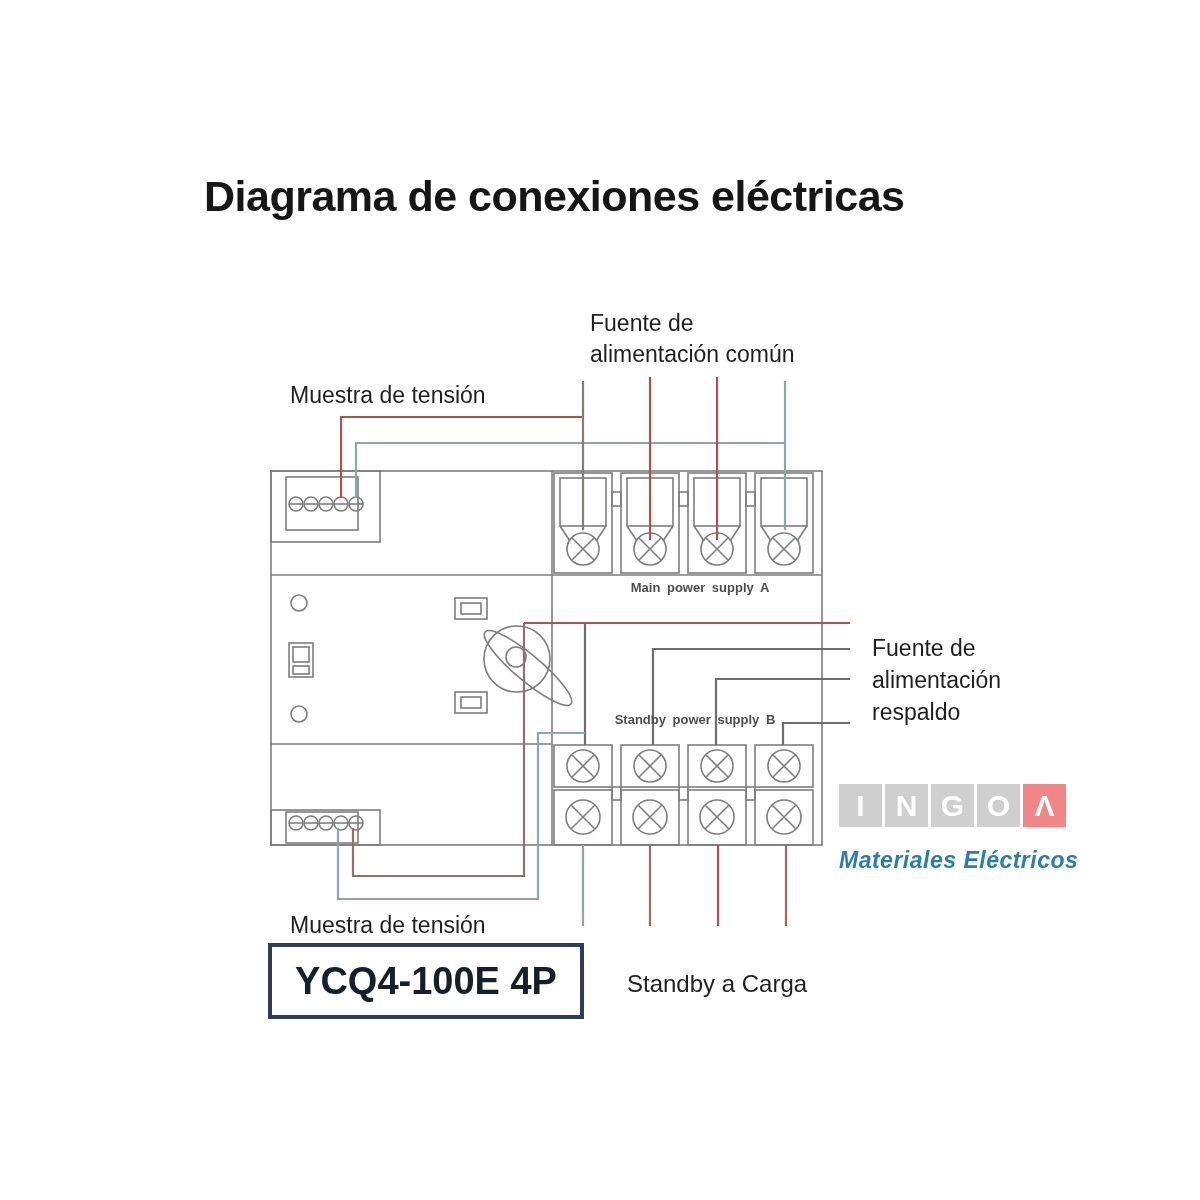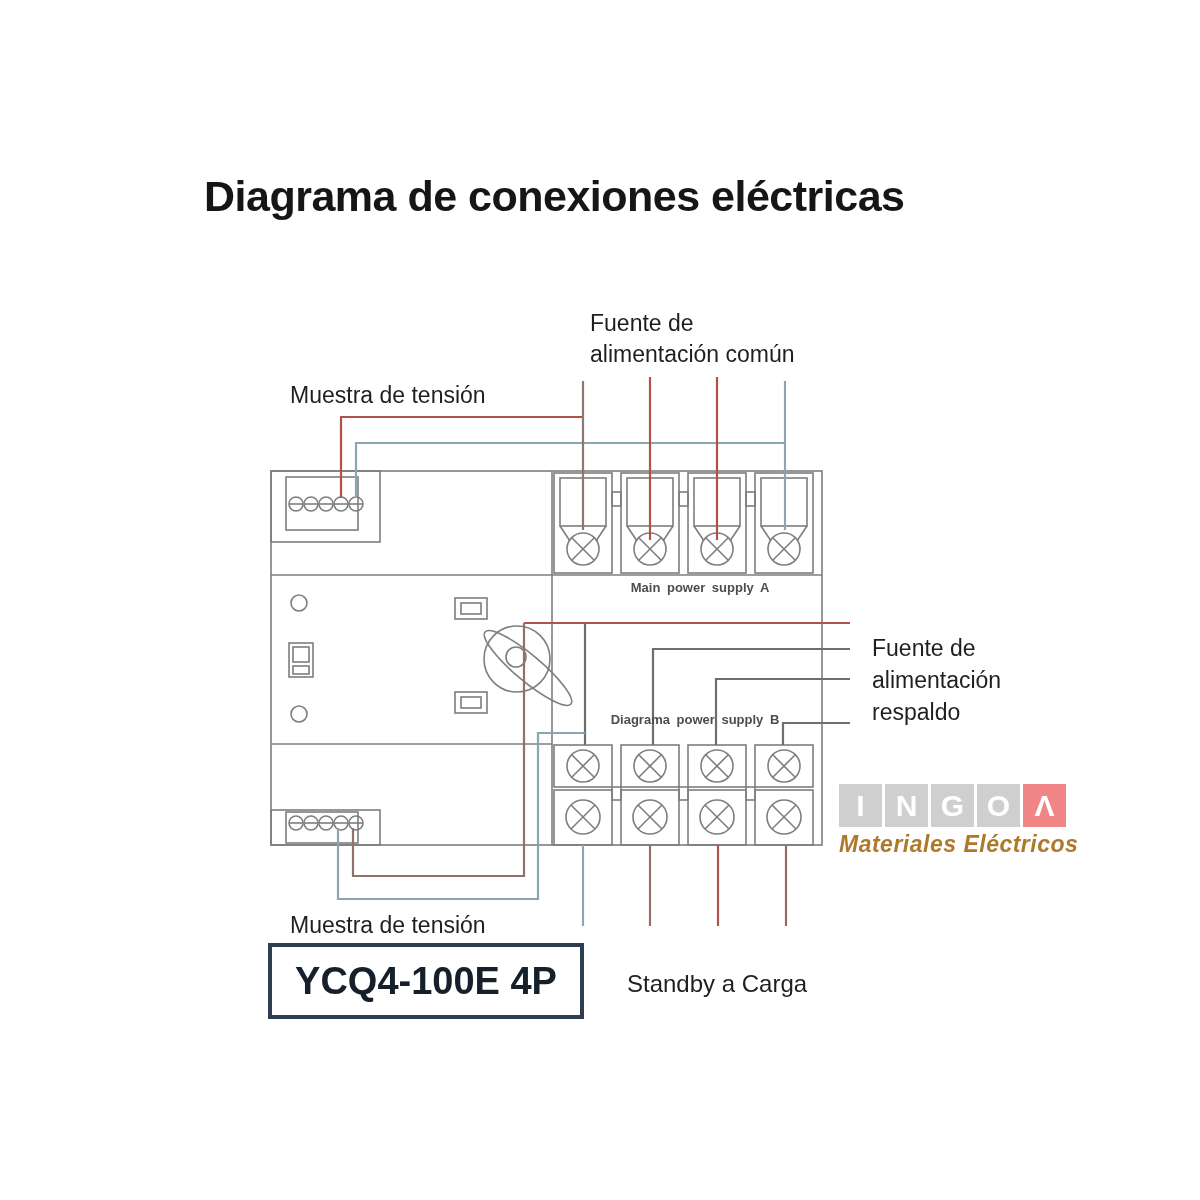--- a/index.html
+++ b/index.html
@@ -12,21 +12,21 @@
   .lbl3{font-size:23px;color:#1f1f1f;line-height:32px;}
   .devlbl{font-size:13px;font-weight:bold;color:#4d4d4d;word-spacing:3px;text-align:center;width:270px;}
   .model-box{position:absolute;left:268px;top:943px;width:308px;height:68px;border:4px solid #2c3e50;
              display:flex;align-items:center;justify-content:center;font-size:38px;font-weight:600;color:#15202b;text-align:center;}
   .salida{font-size:24px;color:#1f1f1f;}
   .watermark{position:absolute;left:839px;top:784px;opacity:0.85;}
   .wm-squares{display:flex;gap:3px;}
   .wm-sq{width:43px;height:43px;display:flex;align-items:center;justify-content:center;
          font-size:30px;font-weight:bold;color:#fff;background:#c7c7c7;}
   .wm-sq.red{background:#ef7272;}
-  .wm-tag{margin-top:4px;font-size:23px;font-style:italic;font-weight:bold;color:#a16207;letter-spacing:0.5px;}
+  .wm-tag{margin-top:20px;font-size:23px;font-style:italic;font-weight:bold;color:#0369a1;letter-spacing:0.5px;}
   
   .oln{stroke:#7e7e7e;stroke-width:1.6;fill:none;}
   .wire{fill:none;stroke-width:2.2;}
   .w-red{stroke:#b0524a;}
   .w-brown{stroke:#94706a;}
   .w-brown2{stroke:#9d6a62;}
   .w-graybrown{stroke:#8a7a74;}
   .w-blue{stroke:#8ba6b1;}
   .w-dark{stroke:#6e6e6e;}
 </style>
@@ -200,21 +200,21 @@
   <div class="txt title" style="left:204px;top:172px;">Diagrama de conexiones eléctricas</div>
 
   <div class="txt lbl" style="left:590px;top:308px;"><span>Fuente de</span><br><span>alimentación común</span></div>
 
   <div class="txt lbl" style="left:290px;top:380px;">Muestra de tensión</div>
 
   <div class="txt lbl3" style="left:872px;top:632px;"><span>Fuente de</span><br><span>alimentación</span><br><span>respaldo</span></div>
 
   <div class="txt devlbl" style="left:565px;top:580px;">Main power supply A</div>
 
-  <div class="txt devlbl" style="left:560px;top:712px;">Diagrama power supply B</div>
+  <div class="txt devlbl" style="left:560px;top:712px;">Standby power supply B</div>
 
   <div class="txt lbl" style="left:290px;top:910px;">Muestra de tensión</div>
 
   <div class="model-box">
     <span>YCQ4-100E 4P</span>
   </div>
 
   <div class="txt salida" style="left:627px;top:970px;">Standby a Carga</div>
 
   <div class="watermark">

